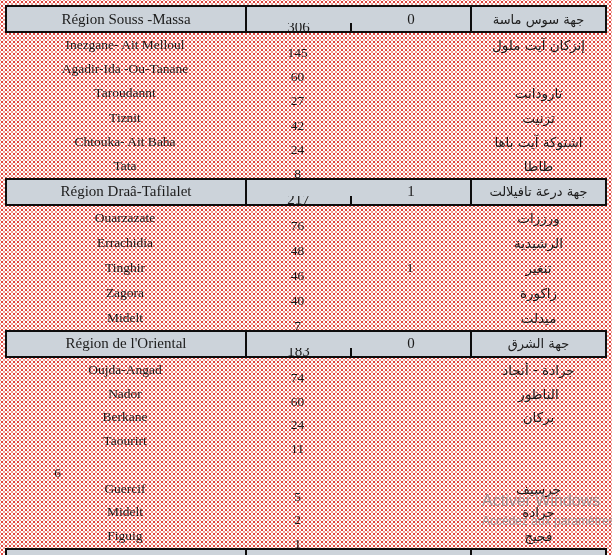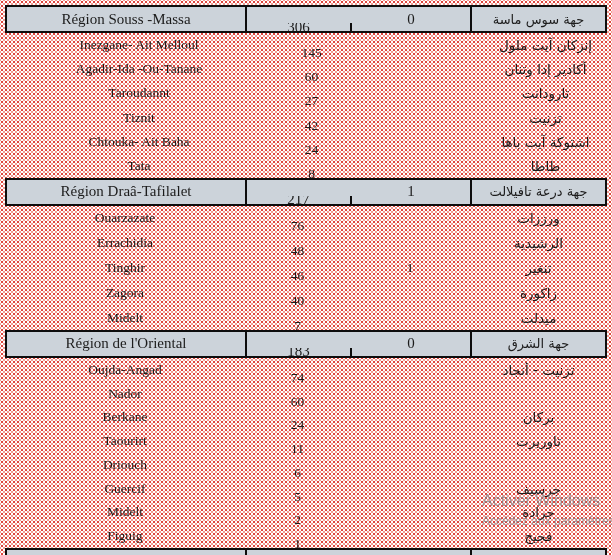--- a/index.html
+++ b/index.html
@@ -49,21 +49,21 @@
   }
   .band .cell { border-right: 2px solid #0d0d0d; font-size: 15px; }
   .band .cell:last-child { border-right: none; border-radius: 10px; }
 
   
   .rows .row {
     display: flex;
     align-items: center;
   }
   .rows .cell { font-size: 13.5px; }
-  .rows.s0 .row { height: 24.17px; padding-left: 14px; }
+  .rows.s0 .row { height: 24.17px; }
   .rows.s1 .row { height: 24.8px; border-radius: 9px; }
   .rows.s2 .row { height: 23.75px; }
 
   .ar {
     font-family: "DejaVu Sans", sans-serif;
     font-size: 12.5px;
   }
   .band .ar { font-size: 13px; }
 
   
@@ -100,21 +100,20 @@
       <div class="row">
         <div class="cell c1">Inezgane- Ait Melloul</div>
         <div class="cell c2">145</div>
         <div class="cell c3"></div>
         <div class="cell c4 ar" dir="rtl">إنزكان آيت ملول</div>
       </div>
       <div class="row">
         <div class="cell c1">Agadir-Ida -Ou-Tanane</div>
         <div class="cell c2">60</div>
         <div class="cell c3"></div>
-        <div class="cell c4 ar" dir="rtl">أكادير إدا وتنان</div>
       </div>
       <div class="row">
         <div class="cell c1">Taroudannt</div>
         <div class="cell c2">27</div>
         <div class="cell c3"></div>
         <div class="cell c4 ar" dir="rtl">تارودانت</div>
       </div>
       <div class="row">
         <div class="cell c1">Tiznit</div>
         <div class="cell c2">42</div>
@@ -176,41 +175,40 @@
       <div class="cell c1">Région de l'Oriental</div>
       <div class="cell c2">183</div>
       <div class="cell c3">0</div>
       <div class="cell c4 ar" dir="rtl">جهة الشرق</div>
     </div>
     <div class="rows s2">
       <div class="row">
         <div class="cell c1">Oujda-Angad</div>
         <div class="cell c2">74</div>
         <div class="cell c3"></div>
-        <div class="cell c4 ar" dir="rtl">تزنيت - أنجاد</div>
+        <div class="cell c4 ar" dir="rtl">جرادة - أنجاد</div>
       </div>
       <div class="row">
         <div class="cell c1">Nador</div>
         <div class="cell c2">60</div>
         <div class="cell c3"></div>
+        <div class="cell c4 ar" dir="rtl">الناظور</div>
       </div>
       <div class="row">
         <div class="cell c1">Berkane</div>
         <div class="cell c2">24</div>
         <div class="cell c3"></div>
         <div class="cell c4 ar" dir="rtl">بركان</div>
       </div>
       <div class="row">
         <div class="cell c1">Taourirt</div>
         <div class="cell c2">11</div>
         <div class="cell c3"></div>
-        <div class="cell c4 ar" dir="rtl">تاوريرت</div>
-      </div>
-      <div class="row">
-        <div class="cell c1">Driouch</div>
+      </div>
+      <div class="row">
         <div class="cell c2">6</div>
         <div class="cell c3"></div>
       </div>
       <div class="row">
         <div class="cell c1">Guercif</div>
         <div class="cell c2">5</div>
         <div class="cell c3"></div>
         <div class="cell c4 ar" dir="rtl">جرسيف</div>
       </div>
       <div class="row">

